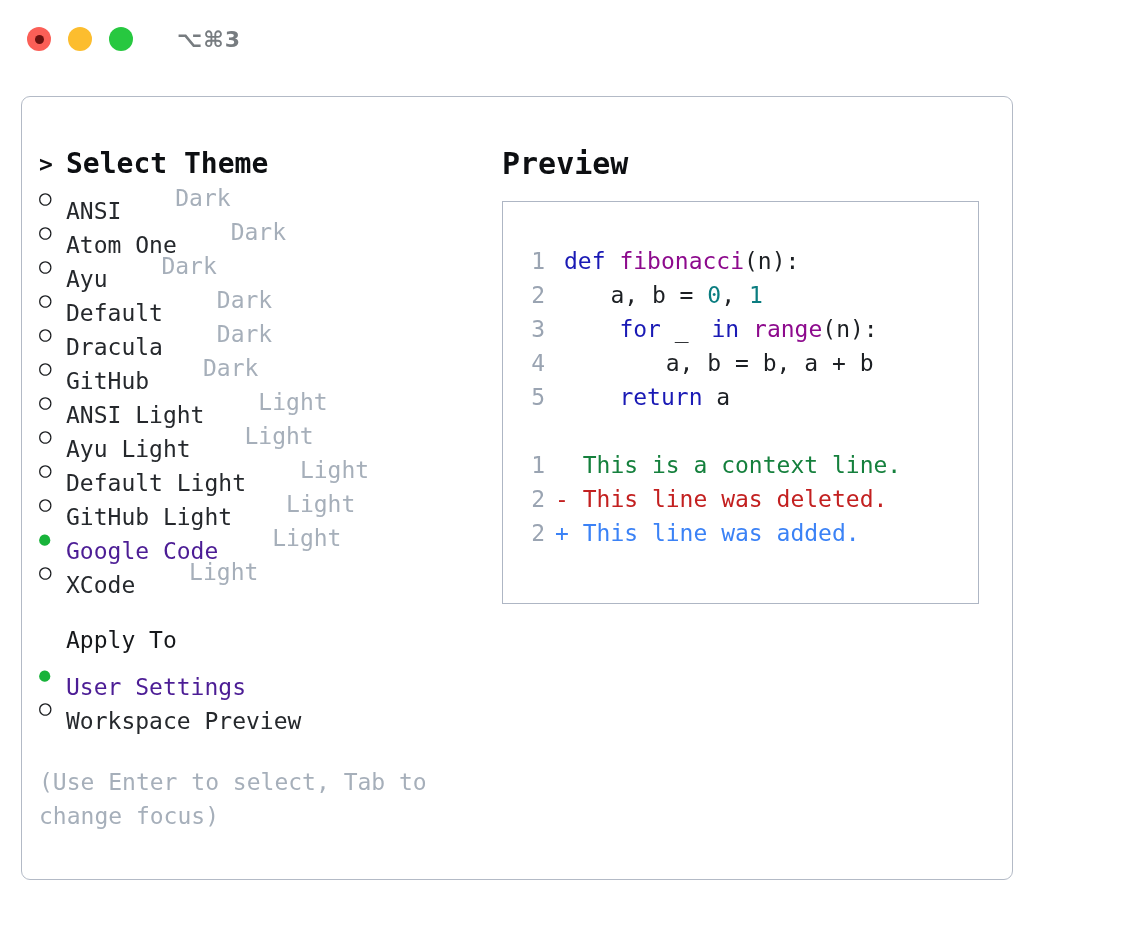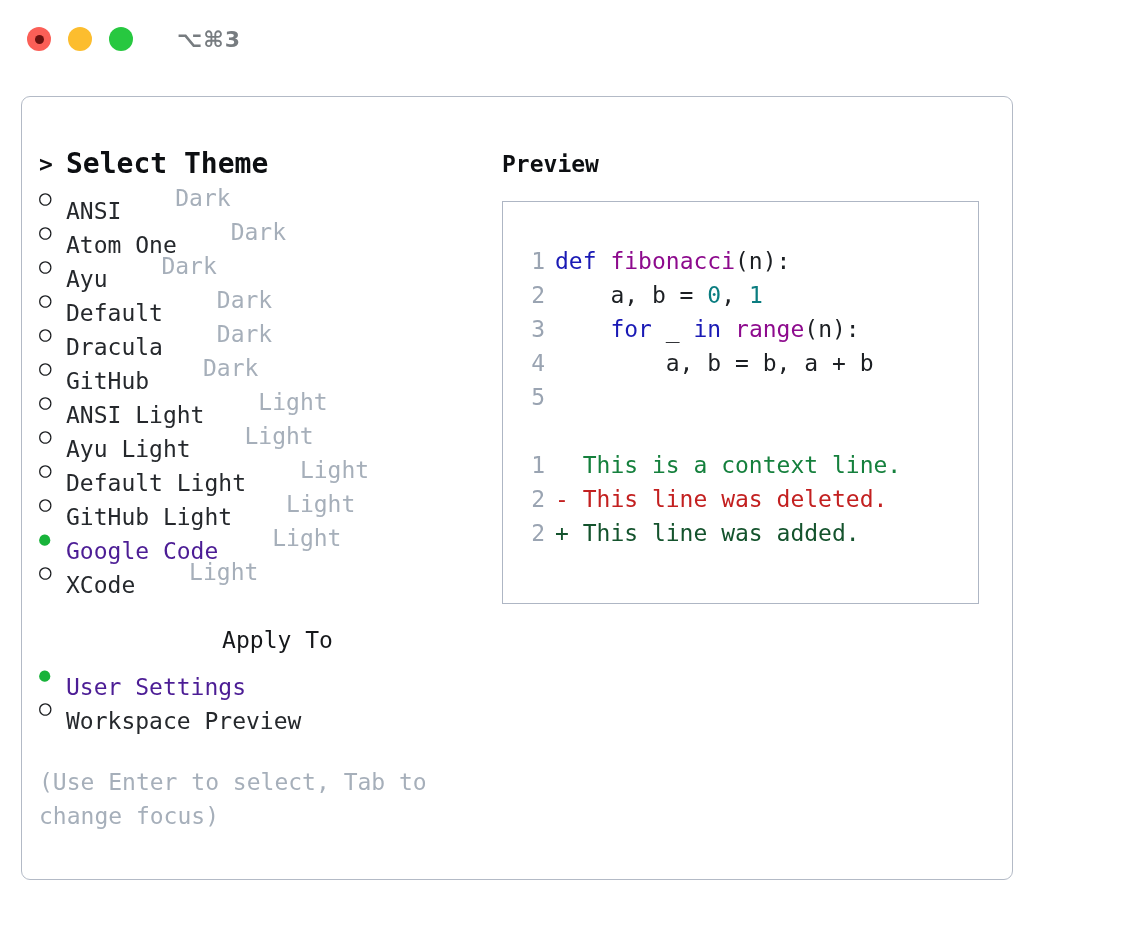--- a/index.html
+++ b/index.html
@@ -129,42 +129,41 @@
   .label-kind::before { content: " "; }
 
   .spacer-row { height: 34px; }
   .group-title {
     height: 34px;
     display: flex;
     align-items: center;
     font-size: 23px;
     color: #16181b;
     white-space: pre;
-    justify-content: center;
   }
   .group-title .marker { color: transparent; }
 
   .hint {
     margin-top: 40px;
     font-size: 23px;
     line-height: 34px;
     color: #a6afba;
     width: 400px;
     white-space: pre-wrap;
   }
 
   
   .right-col {
     position: absolute;
     left: 480px;
     top: 50px;
     width: 490px;
   }
   .preview-title {
-    font-size: 23px;
+    font-size: 30px;
     font-weight: 700;
     color: #0d0f12;
     line-height: 34px;
     height: 34px;
   }
   .preview-box {
     margin-top: 20px;
     width: 477px;
     height: 403px;
     border: 1.6px solid #aeb6c4;
@@ -180,27 +179,27 @@
     white-space: pre;
   }
   .gutter {
     flex: 0 0 52px;
     text-align: right;
     padding-right: 10px;
     color: #9aa4b2;
   }
   .code-text { white-space: pre; }
 
-  .tok-kw   { color: #1a1ab5; }
+  .tok-kw   { color: #1a1ab5; margin-left: 9px; }
   .tok-fn   { color: #8d0a8d; }
   .tok-num  { color: #0b7d80; }
   .tok-plain{ color: #1c1f23; }
   .tok-ctx  { color: #15803d; }
   .tok-del  { color: #c32020; }
-  .tok-add  { color: #14532d; }
+  .tok-add  { color: #3b82f6; }
 
   .blank-line { height: 34px; }
 </style>
 </head>
 <body>
 
 <div class="page">
 
   <div class="titlebar">
     <div class="lights">
@@ -253,21 +252,21 @@
 
       <div class="right-col">
         <div class="preview-title">Preview</div>
 
         <div class="preview-box">
           <div id="code-block">
               <div class="code-line"><span class="gutter">1</span><span class="code-text"><span class="tok-kw">def </span><span class="tok-fn">fibonacci</span><span class="tok-plain">(n):</span></span></div>
               <div class="code-line"><span class="gutter">2</span><span class="code-text"><span class="tok-plain">    a, b = </span><span class="tok-num">0</span><span class="tok-plain">, </span><span class="tok-num">1</span></span></div>
               <div class="code-line"><span class="gutter">3</span><span class="code-text"><span class="tok-plain">    </span><span class="tok-kw">for</span><span class="tok-plain"> _ </span><span class="tok-kw">in</span><span class="tok-plain"> </span><span class="tok-fn">range</span><span class="tok-plain">(n):</span></span></div>
               <div class="code-line"><span class="gutter">4</span><span class="code-text"><span class="tok-plain">        a, b = b, a + b</span></span></div>
-              <div class="code-line"><span class="gutter">5</span></div>
+              <div class="code-line"><span class="gutter">5</span><span class="code-text"><span class="tok-plain">    </span><span class="tok-kw">return</span><span class="tok-plain"> a</span></span></div>
             </div>
           <div class="blank-line"></div>
           <div id="diff-block">
               <div class="code-line"><span class="gutter">1</span><span class="code-text"><span class="tok-ctx">  This is a context line.</span></span></div>
               <div class="code-line"><span class="gutter">2</span><span class="code-text"><span class="tok-del">- This line was deleted.</span></span></div>
               <div class="code-line"><span class="gutter">2</span><span class="code-text"><span class="tok-add">+ This line was added.</span></span></div>
             </div>
         </div>
       </div>
 

